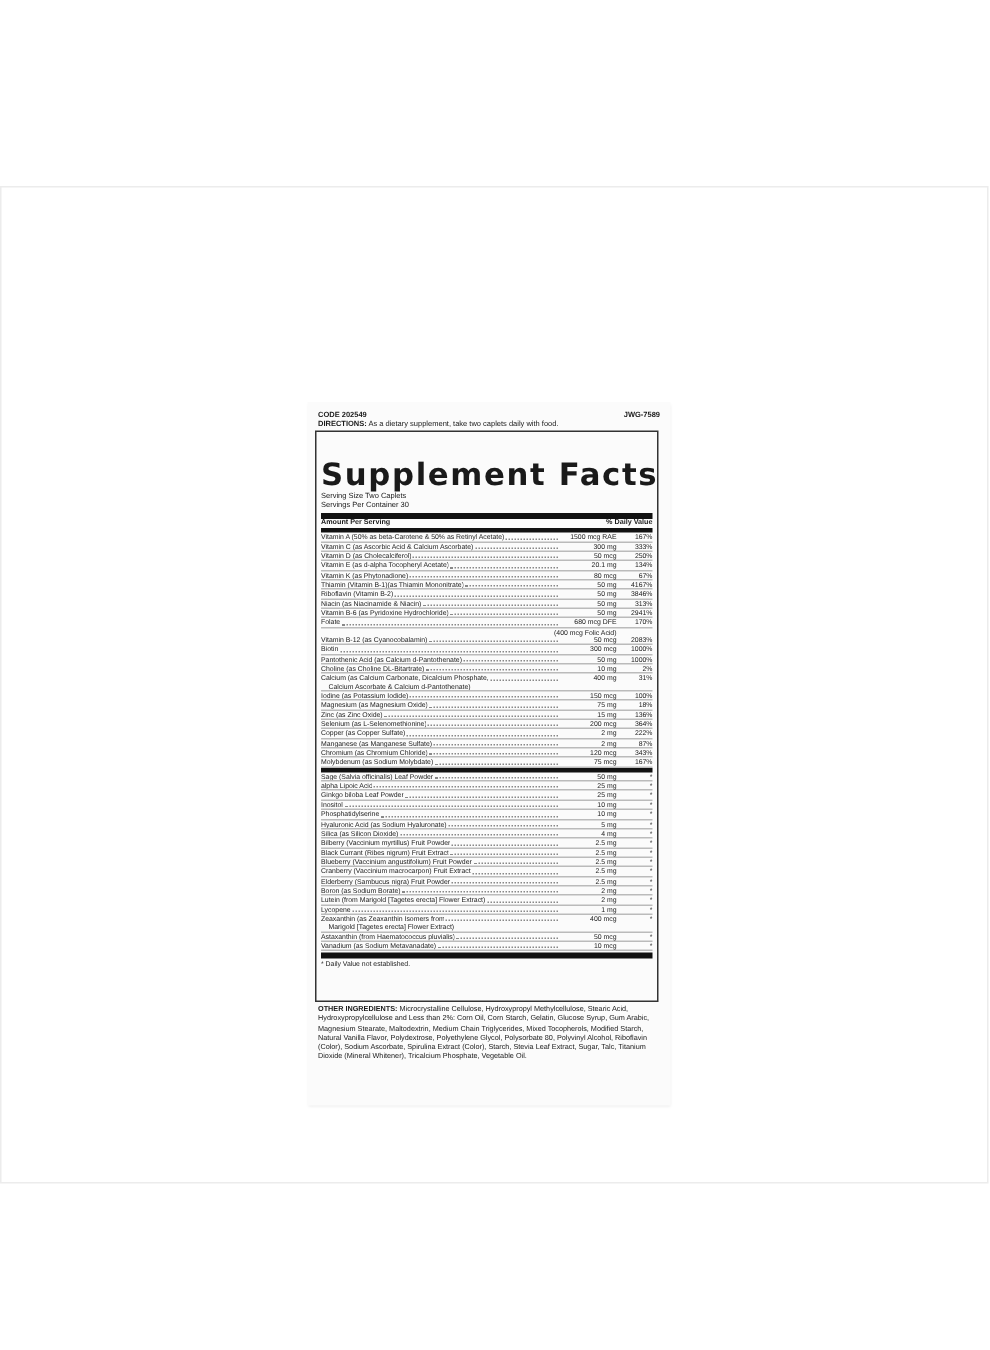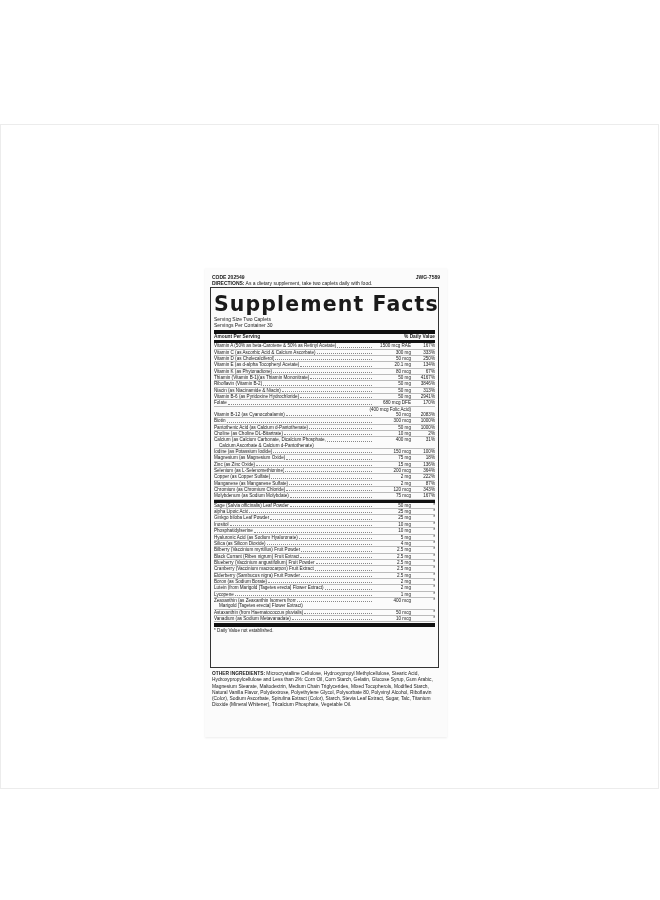--- a/index.html
+++ b/index.html
@@ -7,21 +7,21 @@
          font-family:"Liberation Sans", sans-serif; color:#1a1a1a; }
   .frame { position:absolute; left:0; top:124px; width:659px; height:665px;
            border:1px solid #ececec; box-sizing:border-box; }
   .panel { position:absolute; left:205px; top:268px; width:242px; height:469px;
            background:#fbfbfb; box-shadow:0 1px 2px rgba(0,0,0,0.08); }
   .hdr { position:absolute; left:7px; top:6px; right:7px; font-size:5px; line-height:6px; }
   .hdr .code { font-weight:bold; }
   .hdr .jwg { position:absolute; right:0; top:0; font-weight:bold; }
   .hdr .dir b { font-weight:bold; }
   .box { position:absolute; left:5px; top:19px; width:229px; height:381px;
-         border:1px solid #333; box-sizing:border-box; padding:4px 3px; }
+         border:1px solid #333; box-sizing:border-box; padding:16px 3px; }
   .title { font-family:"DejaVu Sans", sans-serif; font-weight:bold; font-size:20.5px;
            letter-spacing:1.1px; line-height:22px; margin-top:1px; white-space:nowrap; }
   .serv { font-size:5px; line-height:5.6px; margin-top:2px; }
   .thick { height:4px; background:#111; margin-top:2px; }
   .aps { display:flex; justify-content:space-between; font-size:4.8px; font-weight:bold;
          line-height:6px; border-bottom:3px solid #111; }
   .row { display:flex; align-items:flex-end; font-size:4.6px; line-height:5.35px;
          border-bottom:0.5px solid #bbb; white-space:nowrap; }
   .row .n { flex:0 1 auto; overflow:hidden; }
   .row .dots { flex:1; border-bottom:0.5px dotted #888; margin:0 1px 1px; min-width:3px; }

